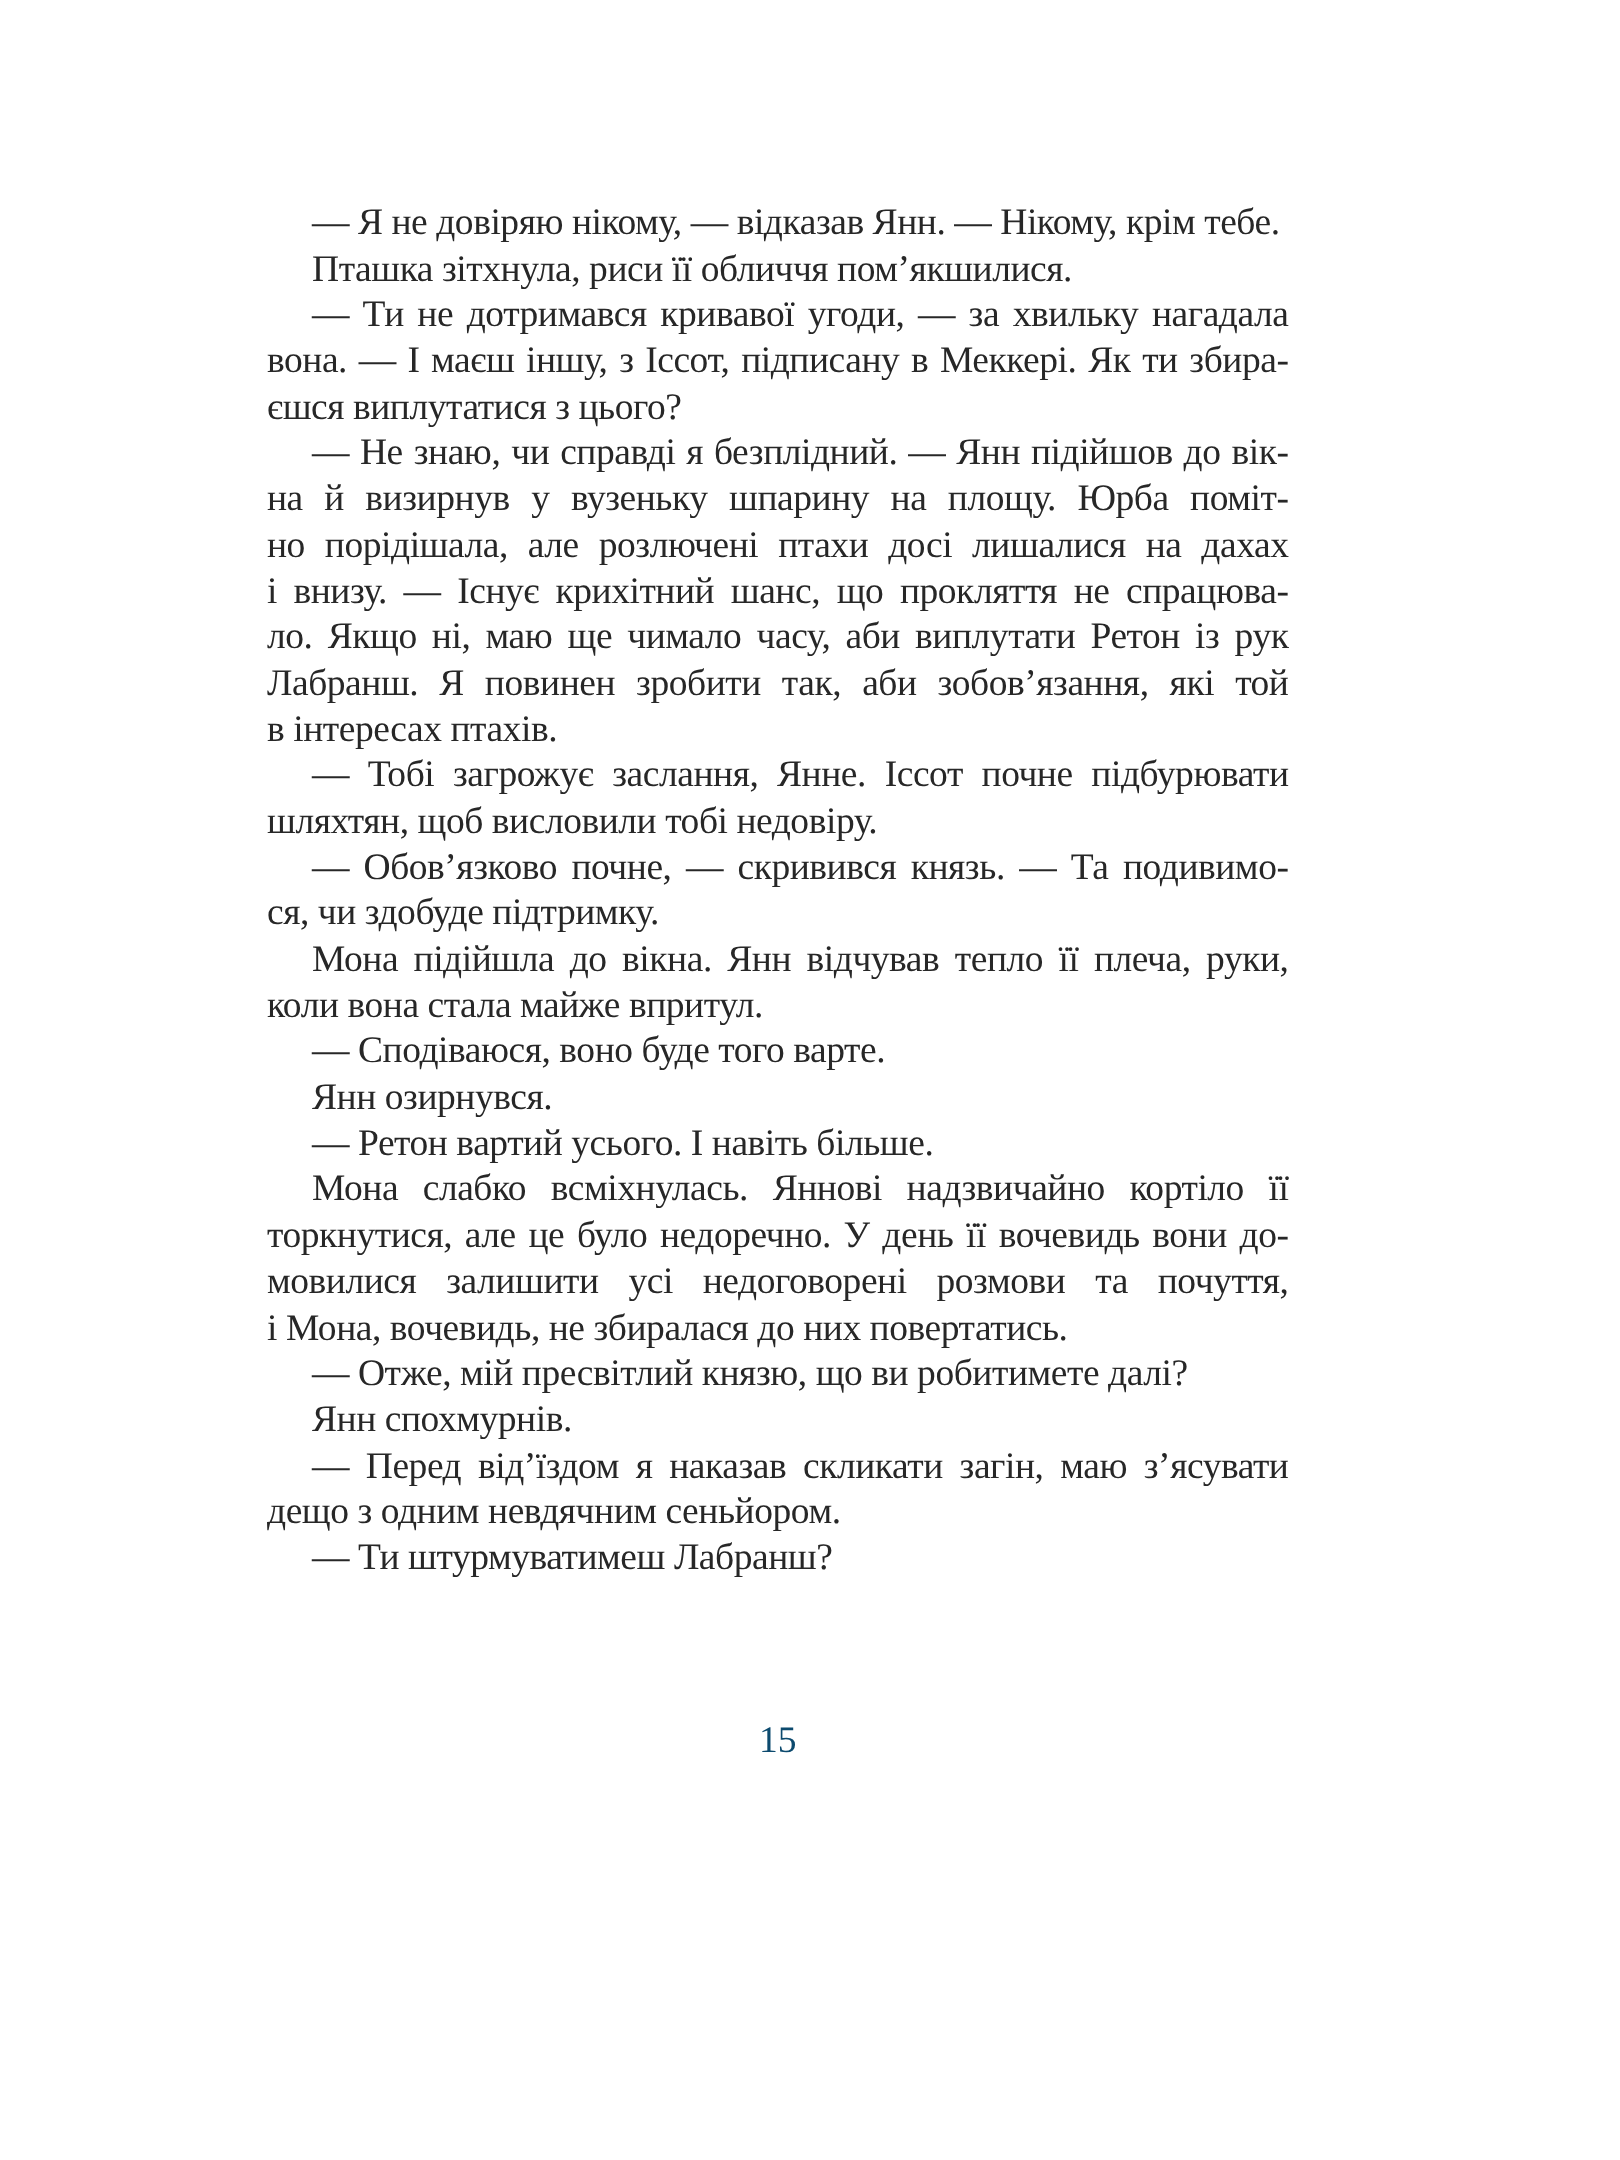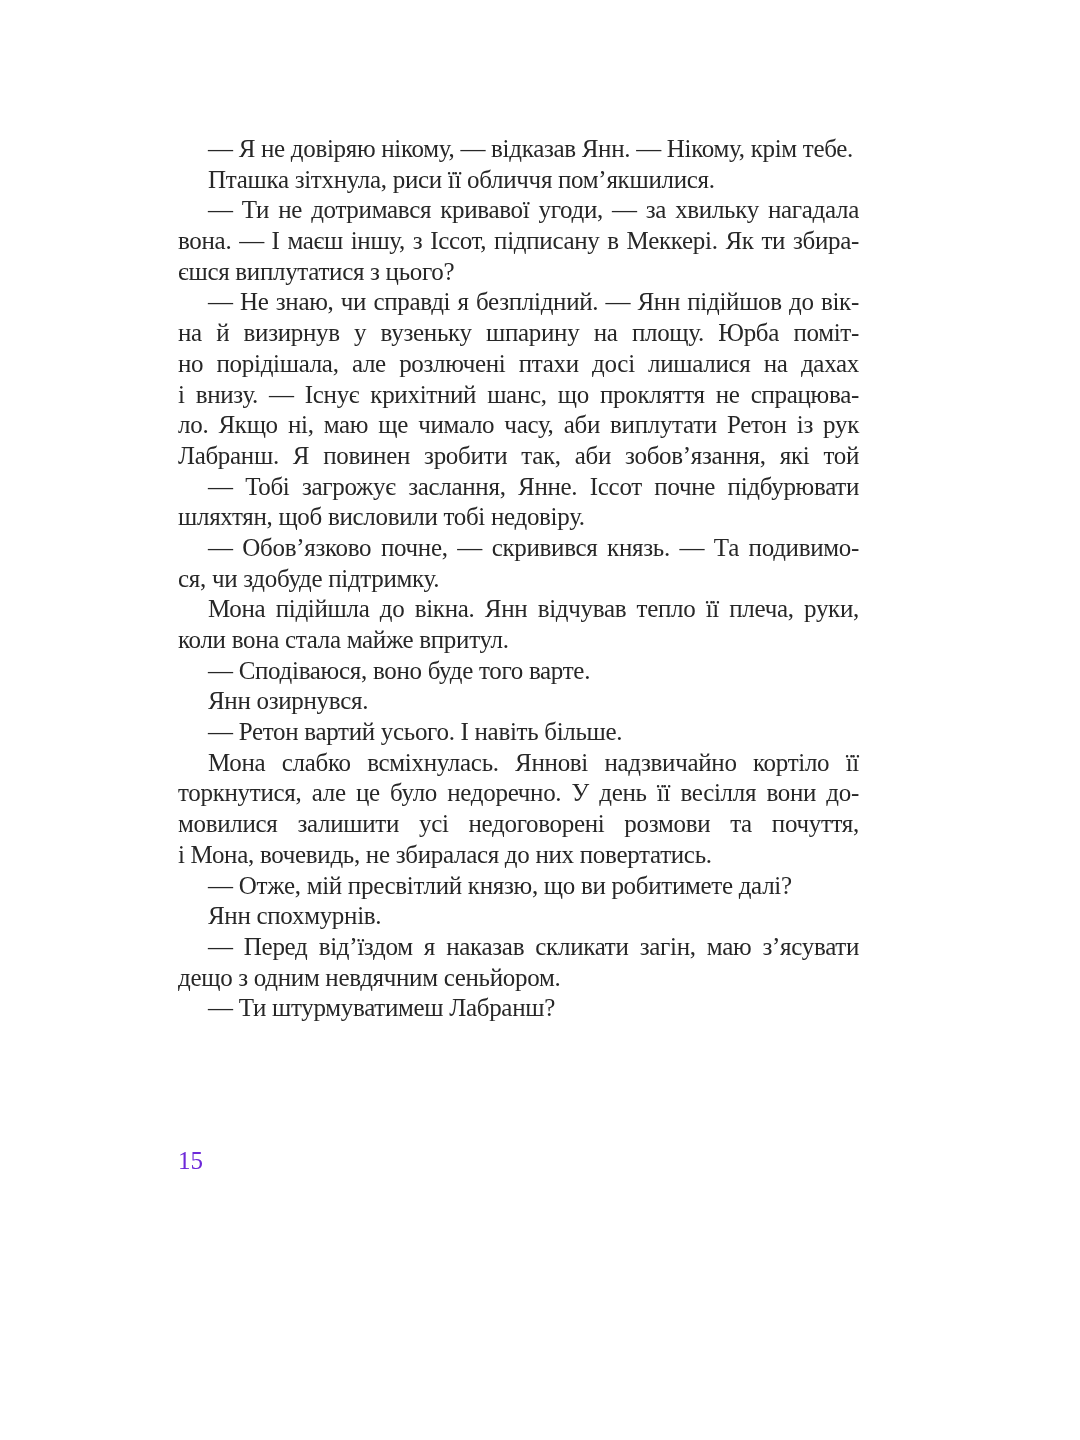--- a/index.html
+++ b/index.html
@@ -42,23 +42,24 @@
     text-align: left;
     text-align-last: auto;
     -moz-text-align-last: auto;
     white-space: nowrap;
   }
   .page-number {
     position: absolute;
     left: 178px;
     top: 1146px;
     width: 681px;
+    text-align: center;
     font-size: 25px;
     line-height: 30.7px;
-    color: #6d28d9;
+    color: #0c4a6e;
   }
 </style>
 </head>
 <body>
 
 <div class="book-page">
   <div class="text-block">
       <div class="paragraph">
         <div class="text-line pfirst plast">— Я не довіряю нікому, — відказав Янн. — Нікому, крім тебе.</div>
       </div>
@@ -70,20 +71,21 @@
         <div class="text-line">вона. — І маєш іншу, з Іссот, підписану в Меккері. Як ти збира-</div>
         <div class="text-line plast">єшся виплутатися з цього?</div>
       </div>
       <div class="paragraph">
         <div class="text-line pfirst">— Не знаю, чи справді я безплідний. — Янн підійшов до вік-</div>
         <div class="text-line">на й визирнув у вузеньку шпарину на площу. Юрба поміт-</div>
         <div class="text-line">но порідішала, але розлючені птахи досі лишалися на дахах</div>
         <div class="text-line">і внизу. — Існує крихітний шанс, що прокляття не спрацюва-</div>
         <div class="text-line">ло. Якщо ні, маю ще чимало часу, аби виплутати Ретон із рук</div>
         <div class="text-line">Лабранш. Я повинен зробити так, аби зобов’язання, які той</div>
+        <div class="text-line plast">в інтересах птахів.</div>
       </div>
       <div class="paragraph">
         <div class="text-line pfirst">— Тобі загрожує заслання, Янне. Іссот почне підбурювати</div>
         <div class="text-line plast">шляхтян, щоб висловили тобі недовіру.</div>
       </div>
       <div class="paragraph">
         <div class="text-line pfirst">— Обов’язково почне, — скривився князь. — Та подивимо-</div>
         <div class="text-line plast">ся, чи здобуде підтримку.</div>
       </div>
       <div class="paragraph">
@@ -94,21 +96,21 @@
         <div class="text-line pfirst plast">— Сподіваюся, воно буде того варте.</div>
       </div>
       <div class="paragraph">
         <div class="text-line pfirst plast">Янн озирнувся.</div>
       </div>
       <div class="paragraph">
         <div class="text-line pfirst plast">— Ретон вартий усього. І навіть більше.</div>
       </div>
       <div class="paragraph">
         <div class="text-line pfirst">Мона слабко всміхнулась. Яннові надзвичайно кортіло її</div>
-        <div class="text-line">торкнутися, але це було недоречно. У день її весілля вони до-</div>
+        <div class="text-line">торкнутися, але це було недоречно. У день її вочевидь вони до-</div>
         <div class="text-line">мовилися залишити усі недоговорені розмови та почуття,</div>
         <div class="text-line plast">і Мона, вочевидь, не збиралася до них повертатись.</div>
       </div>
       <div class="paragraph">
         <div class="text-line pfirst plast">— Отже, мій пресвітлий князю, що ви робитимете далі?</div>
       </div>
       <div class="paragraph">
         <div class="text-line pfirst plast">Янн спохмурнів.</div>
       </div>
       <div class="paragraph">

